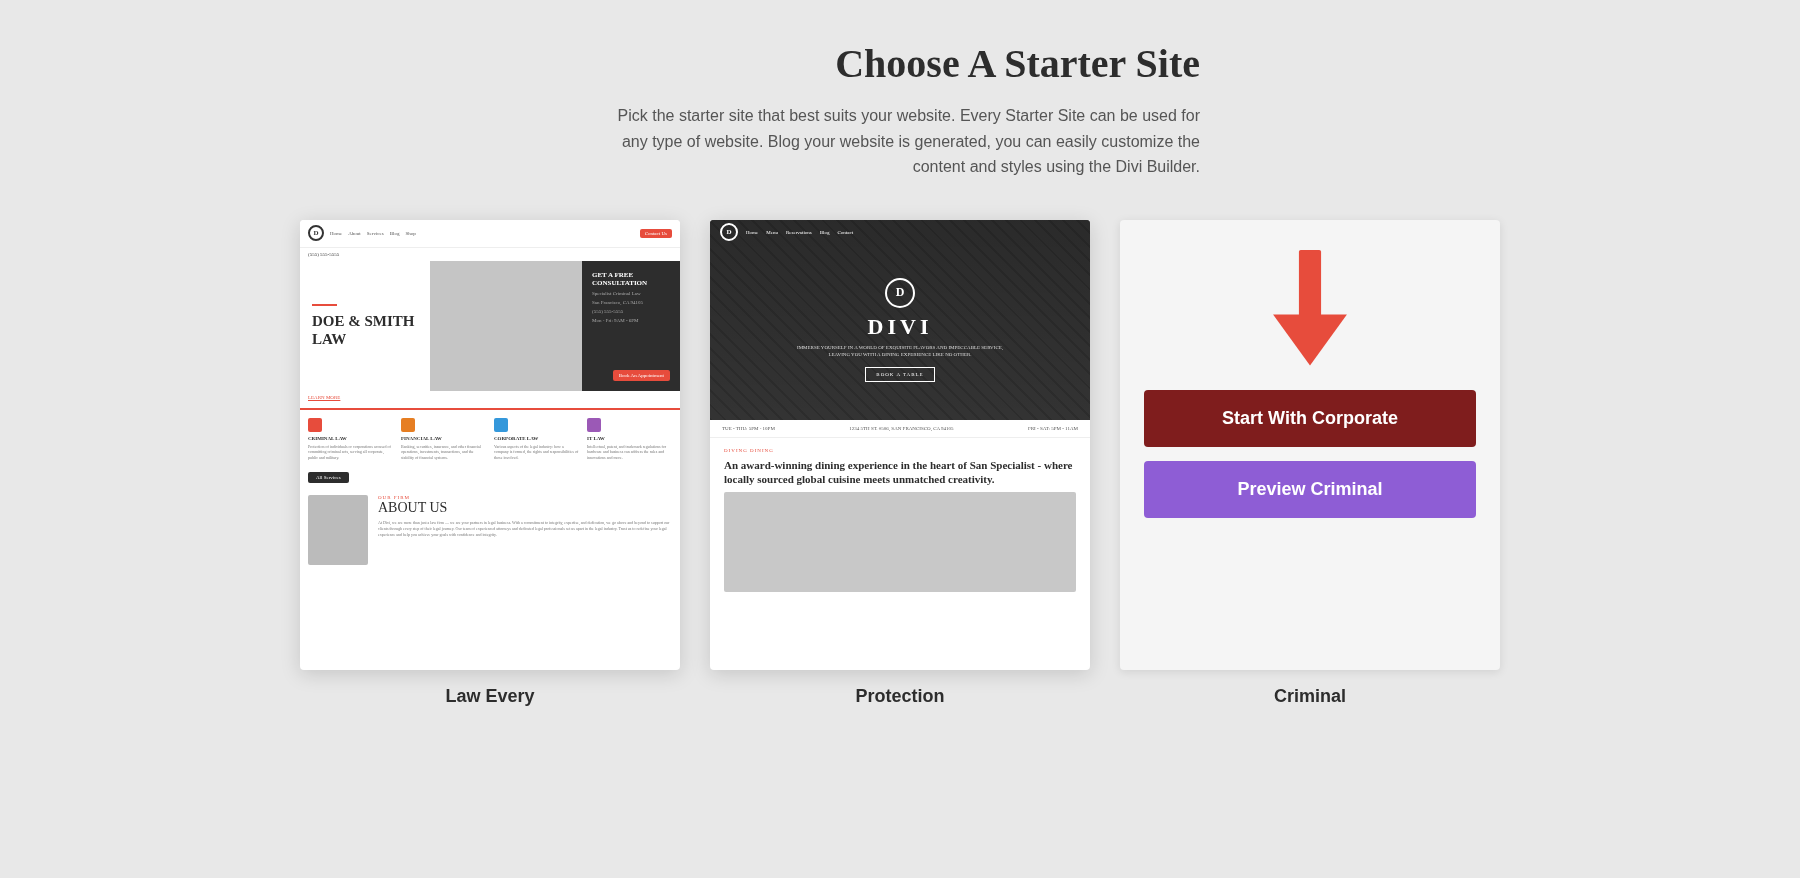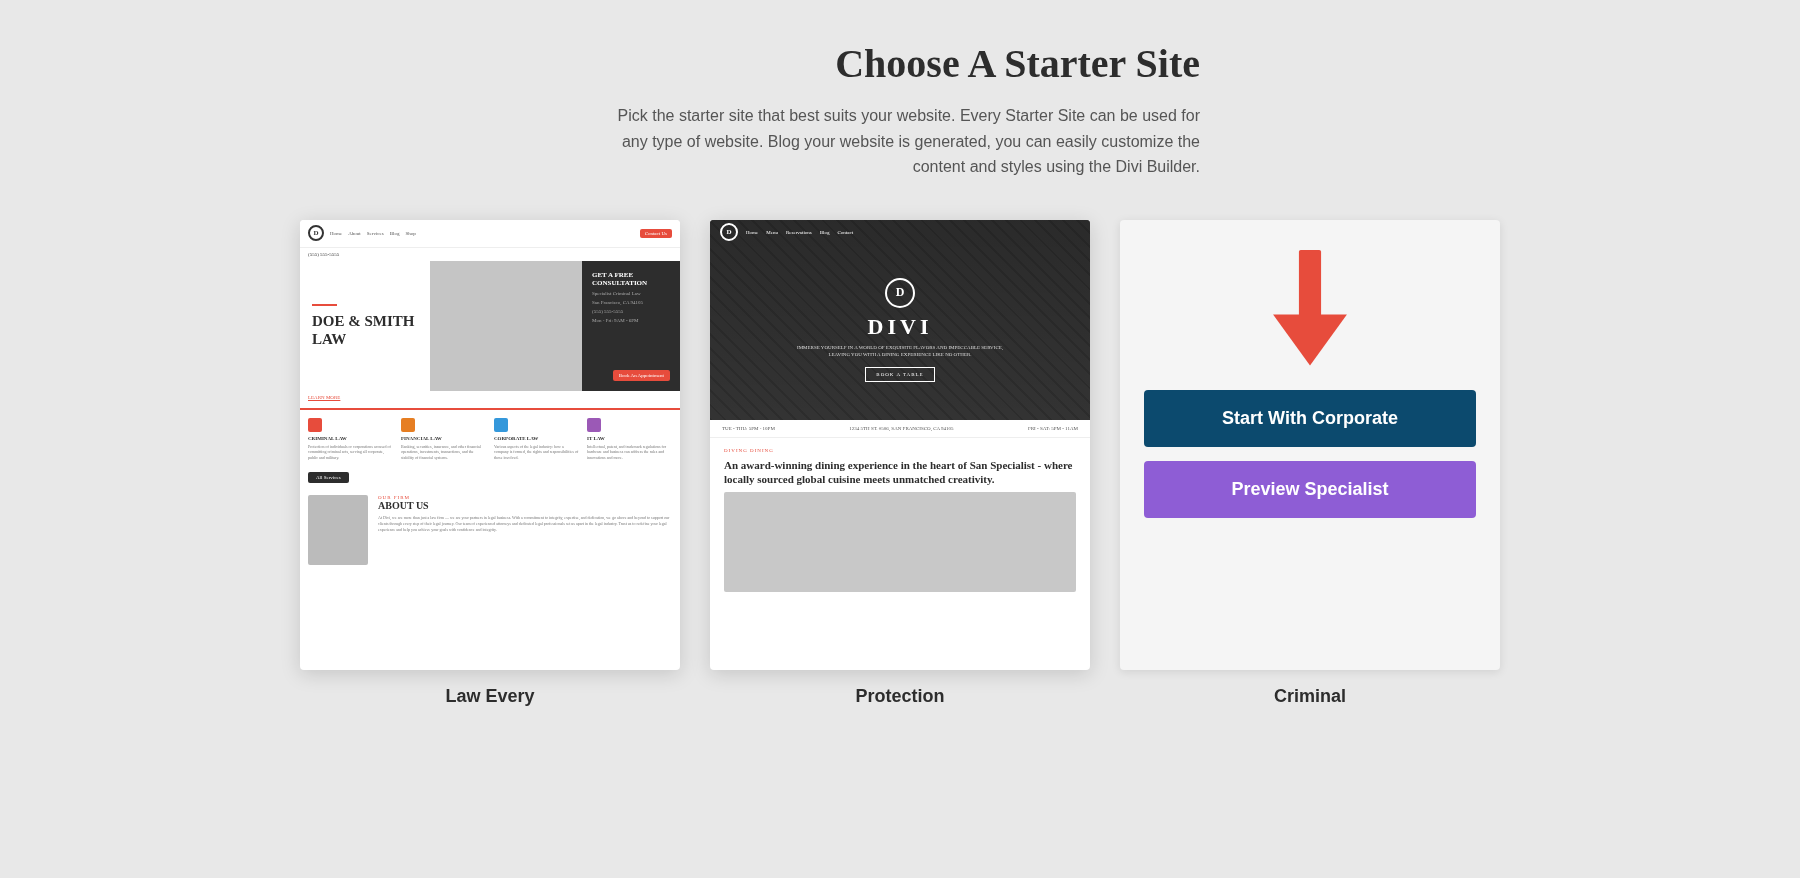--- a/index.html
+++ b/index.html
@@ -290,22 +290,22 @@
     }
 
     .lf-about-label {
       font-size: 5px;
       color: #e74c3c;
       text-transform: uppercase;
       letter-spacing: 1px;
     }
 
     .lf-about-title {
-      font-size: 10px;
-      font-weight: 700;
+      font-size: 14px;
+      font-weight: 400;
       color: #2d2d2d;
       margin-bottom: 4px;
       text-transform: uppercase;
     }
 
     .lf-about-text {
       font-size: 4px;
       color: #777;
       line-height: 1.5;
     }
@@ -495,21 +495,21 @@
       justify-content: center;
       margin-bottom: 20px;
     }
 
     .arrow-down-svg {
       width: 80px;
       height: 120px;
     }
 
     .start-with-btn {
-      background: #0c4a6e;
+      background: #7f1d1d;
       color: #fff;
       font-size: 18px;
       font-weight: 600;
       padding: 18px 40px;
       border-radius: 4px;
       width: 100%;
       text-align: center;
       cursor: pointer;
       border: none;
       margin-bottom: 14px;
@@ -671,18 +671,18 @@
 
       <div class="arrow-down-container">
         <svg class="arrow-down-svg" viewBox="0 0 80 130" xmlns="http://www.w3.org/2000/svg">
 
           <rect x="28" y="0" width="24" height="75" fill="#e74c3c" rx="2"></rect>
 
           <polygon points="0,70 80,70 40,125" fill="#e74c3c"></polygon>
         </svg>
       </div>
       <button class="start-with-btn">Start With Corporate</button>
-      <button class="preview-btn">Preview Specialist</button>
+      <button class="preview-btn">Preview Criminal</button>
     </div>
     <div class="card-label">Criminal</div>
   </div>
 
 </div>
 
 </body></html>

